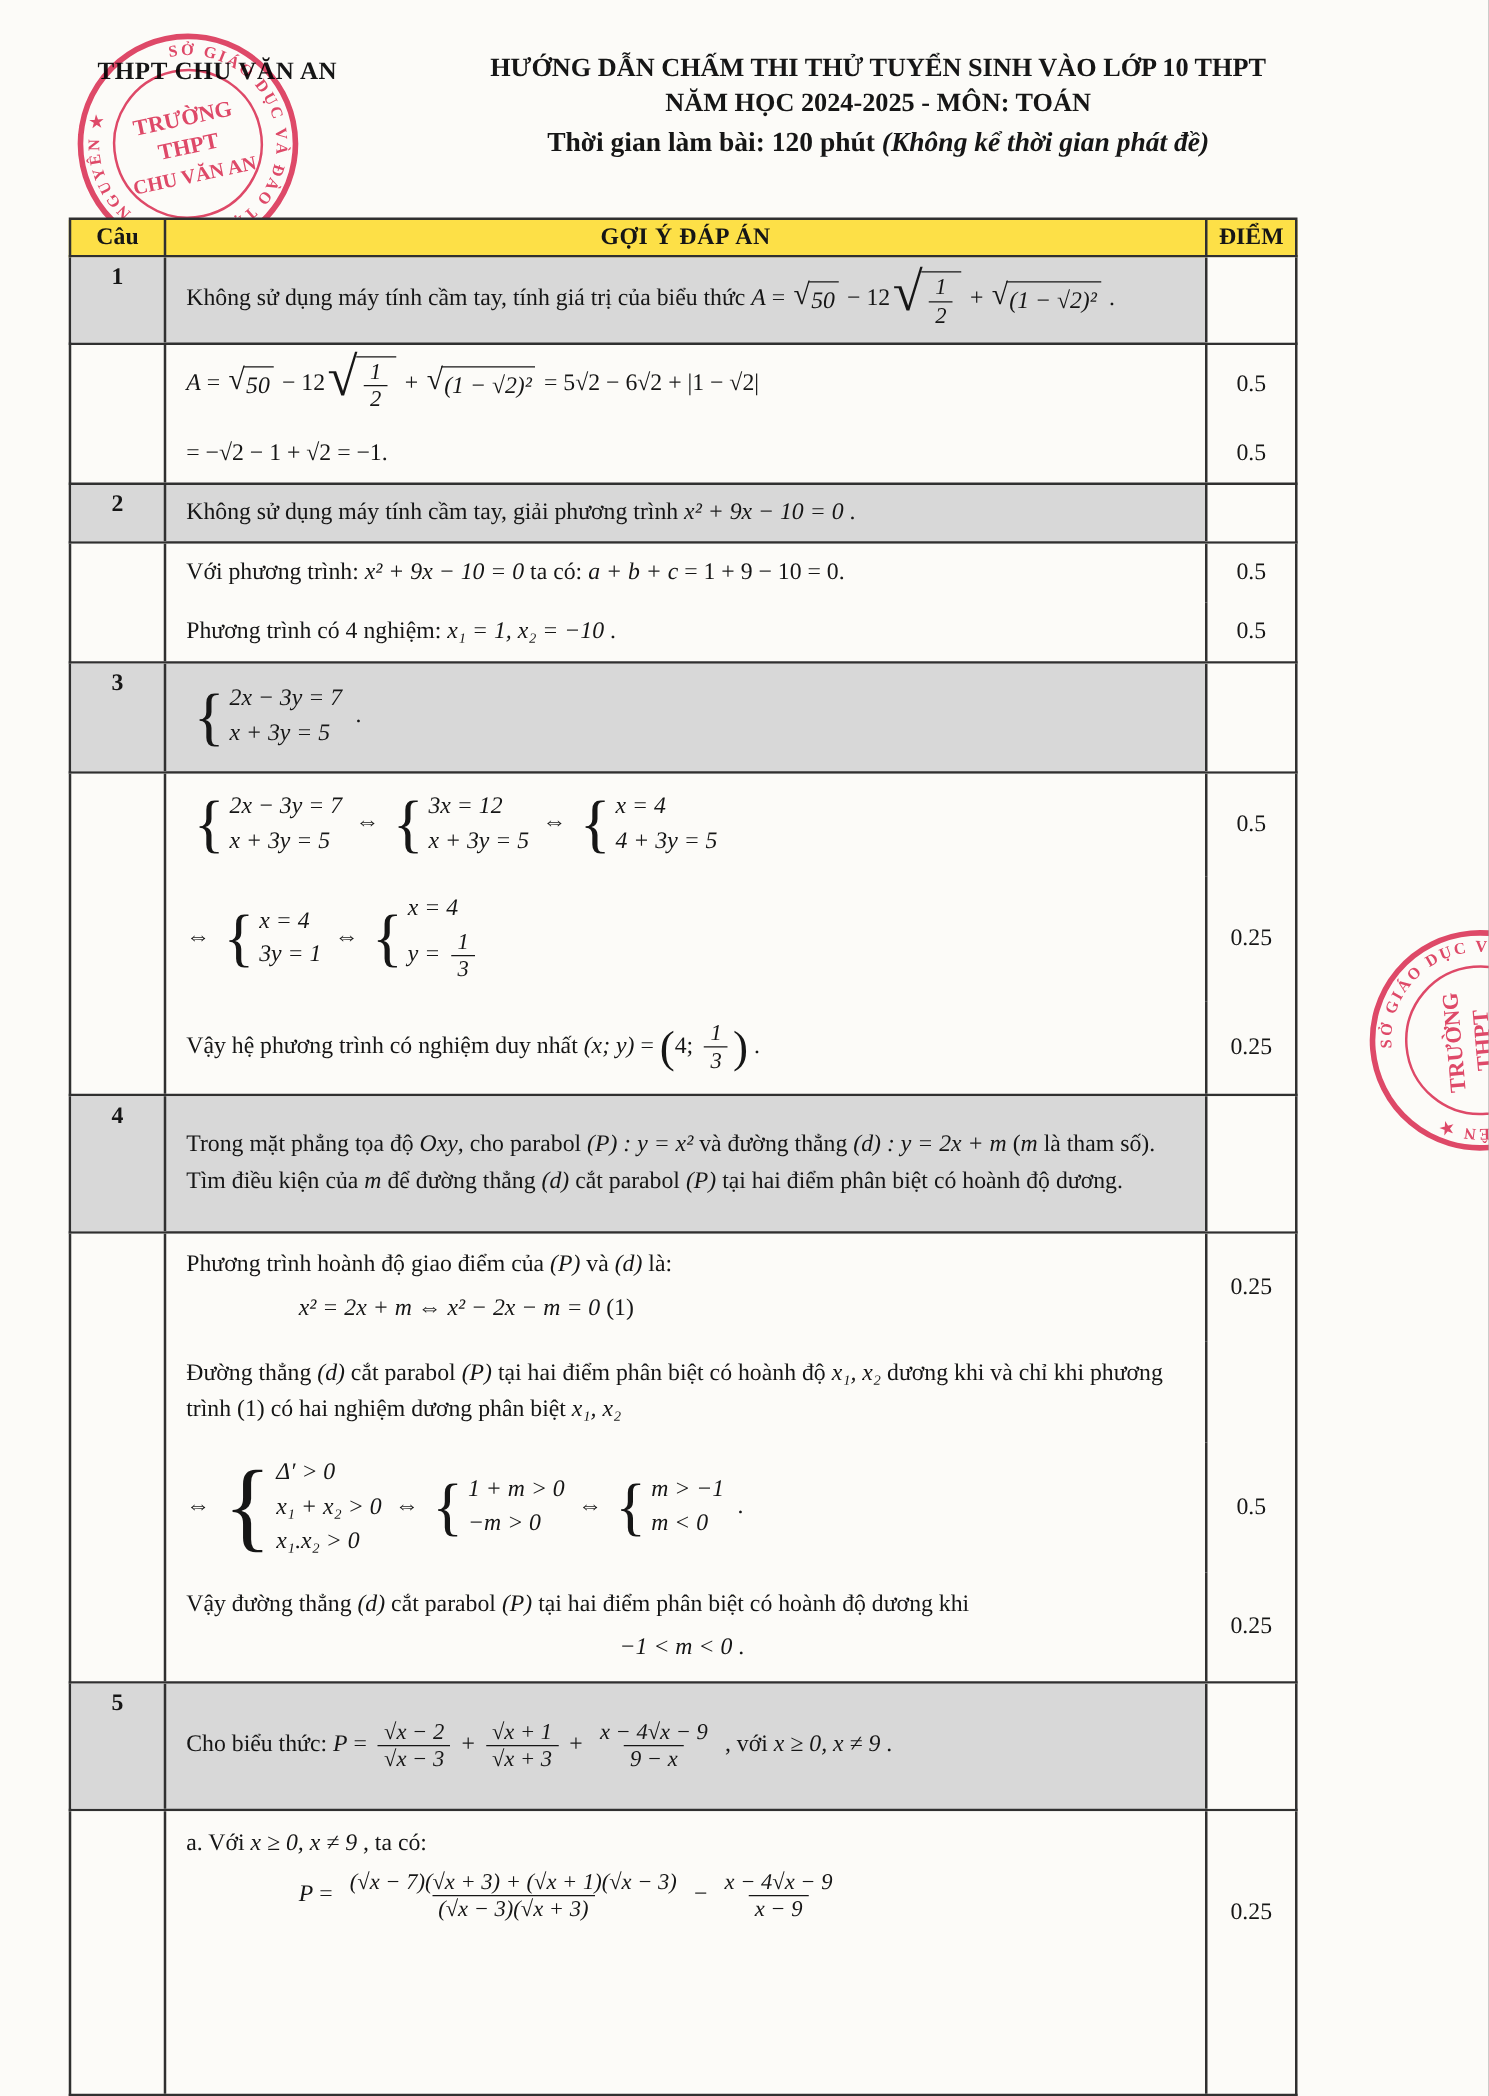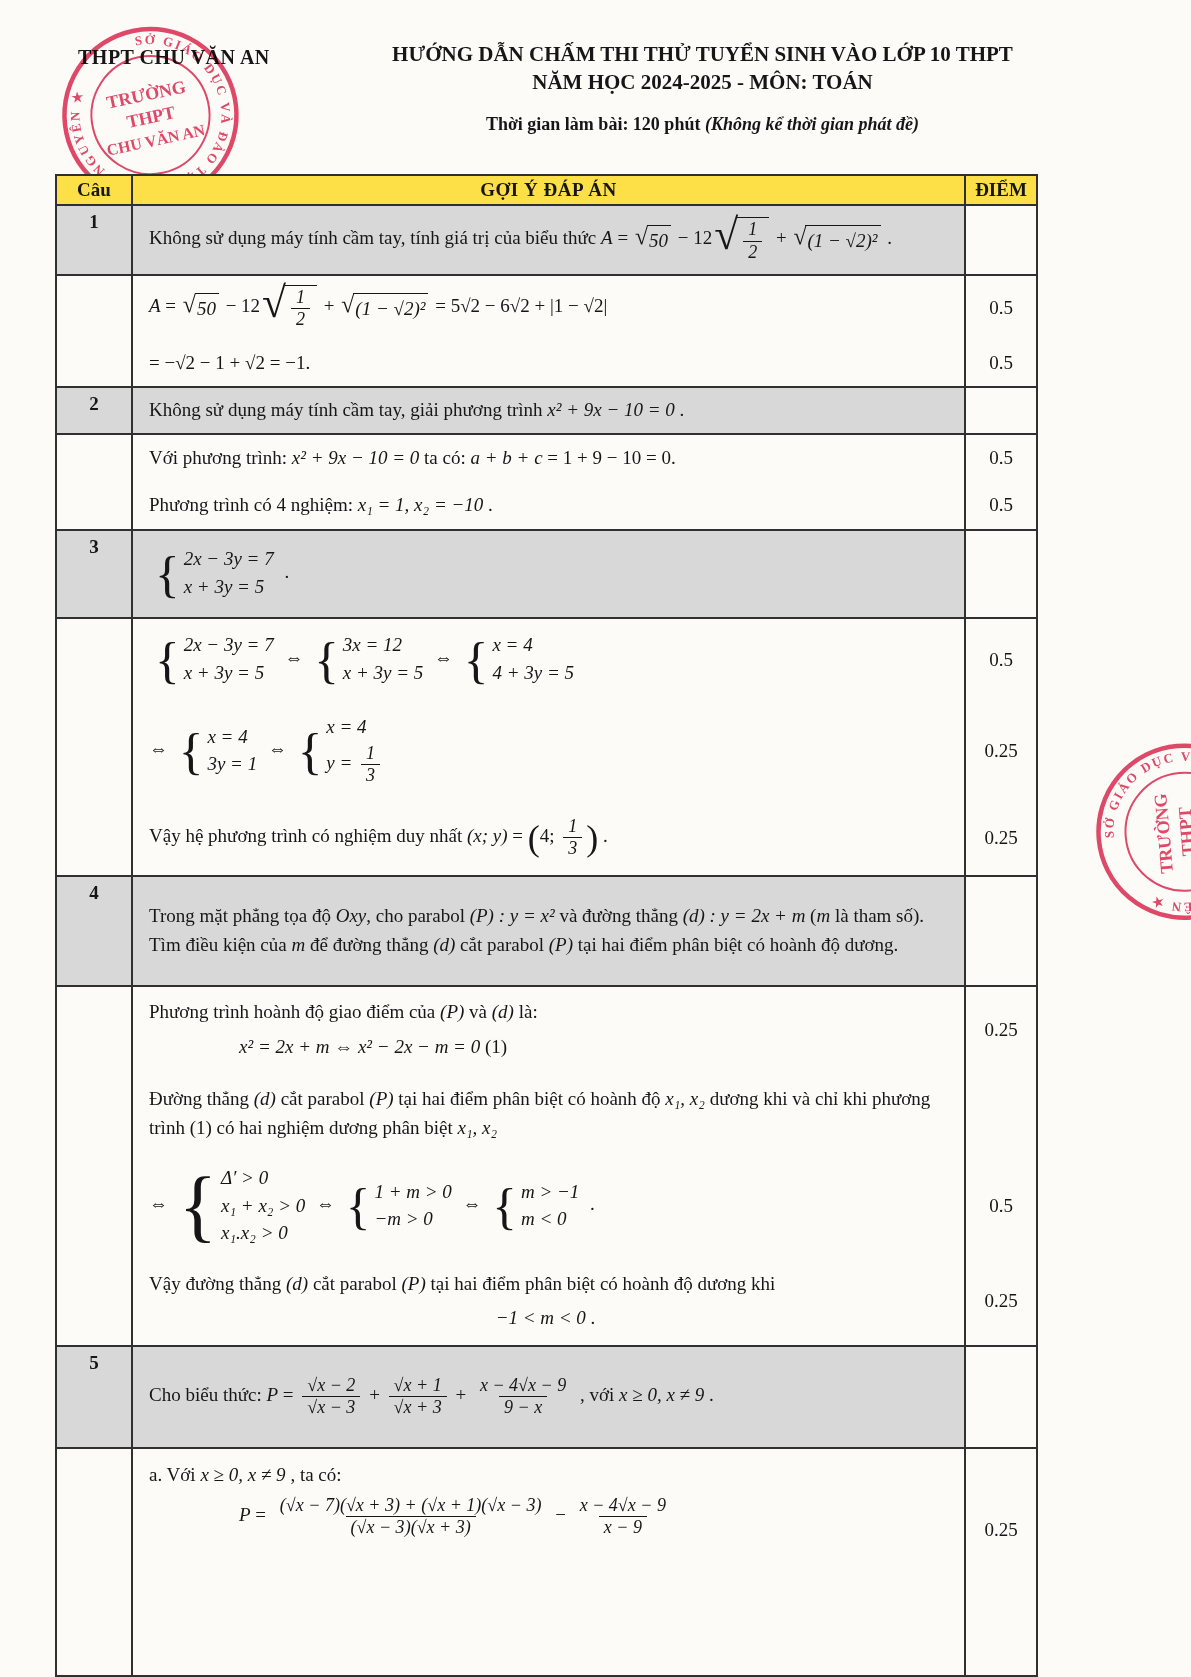--- a/index.html
+++ b/index.html
@@ -4,21 +4,21 @@
 <style>
   *{box-sizing:border-box;margin:0;padding:0;}
   html,body{background:#8a8a8a;}
   .page{position:relative;width:1191px;height:1677px;margin:0 auto;background:#fcfbf8;overflow:hidden;
         font-family:"Liberation Serif","DejaVu Serif",serif;color:#161616;font-size:19px;}
 
   
   .school{position:absolute;left:78px;top:46px;font-weight:bold;font-size:20px;letter-spacing:.5px;}
   .head-block{position:absolute;left:330px;top:40px;width:745px;text-align:center;line-height:1.34;}
   .h-line1,.h-line2{font-weight:bold;font-size:21px;}
-  .h-line3{font-size:18px;margin-top:16px;}
+  .h-line3{font-size:22px;margin-top:3px;}
   .h-line3 .b{font-weight:bold;}
   .h-line3 .bi{font-weight:bold;font-style:italic;}
   .h-line4{font-style:italic;font-size:16px;margin-top:44px;}
 
   .stamp{position:absolute;mix-blend-mode:multiply;opacity:.92;}
   .stamp.main{left:60px;top:24px;transform:rotate(-12deg);}
   .stamp.side{left:1096px;top:738px;transform:rotate(-95deg);}
 
   
   .qa-table{position:absolute;left:55px;top:174px;bottom:0;width:983px;

